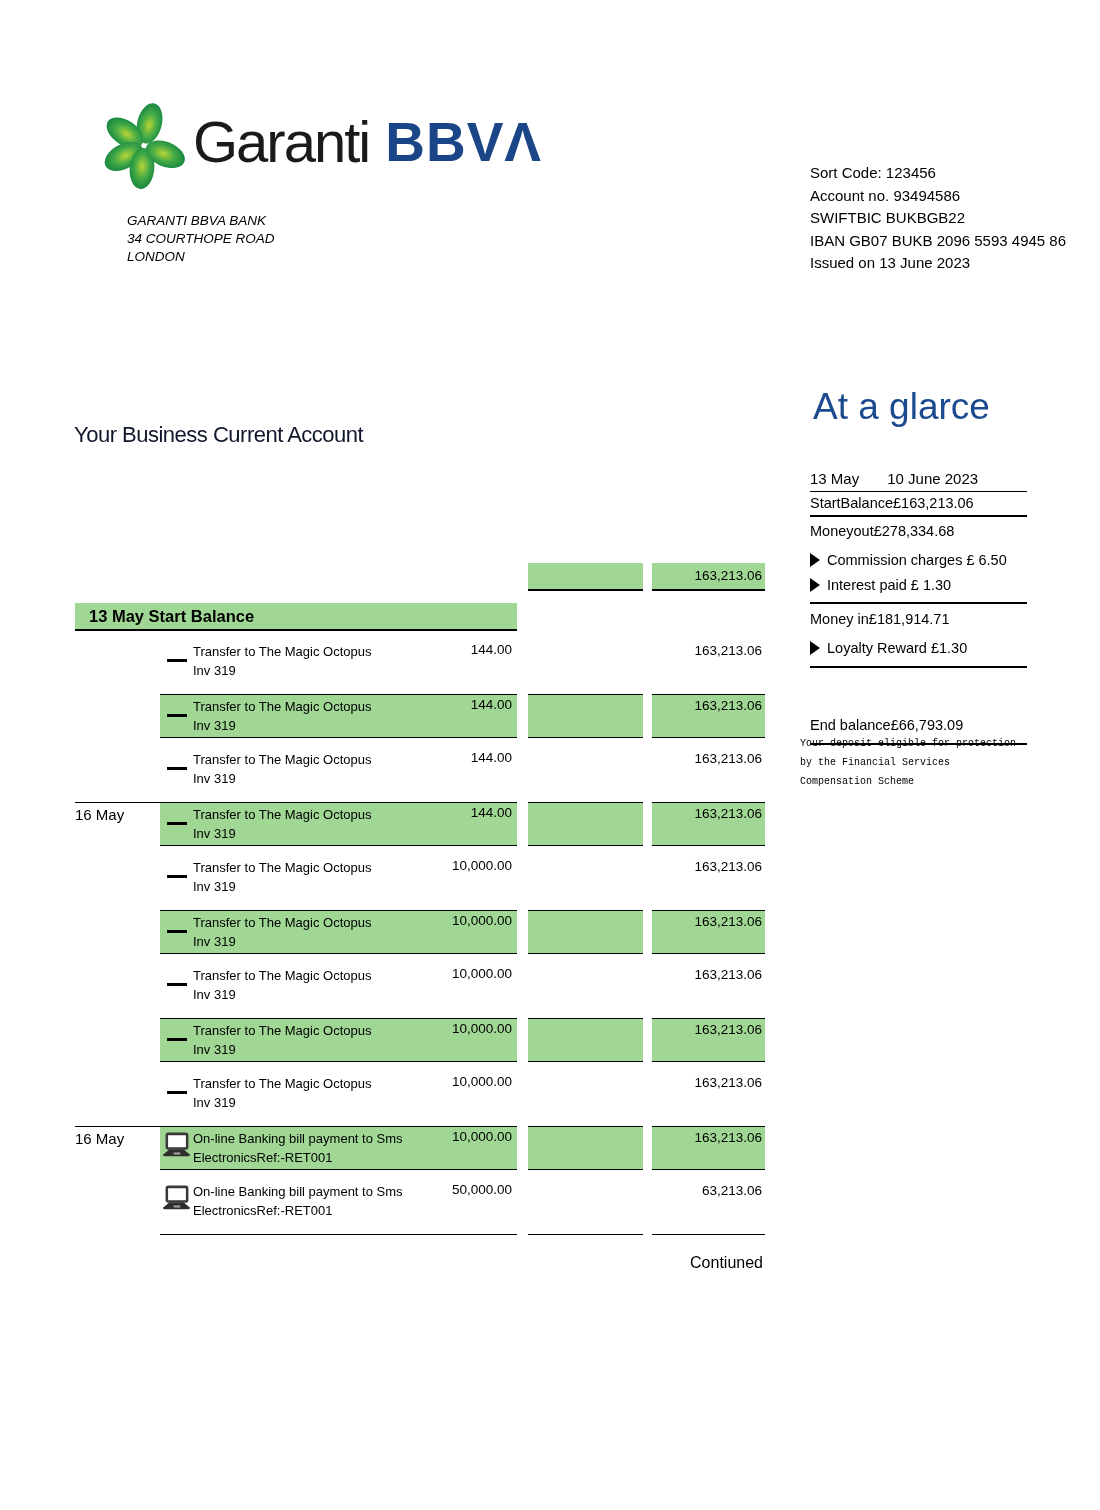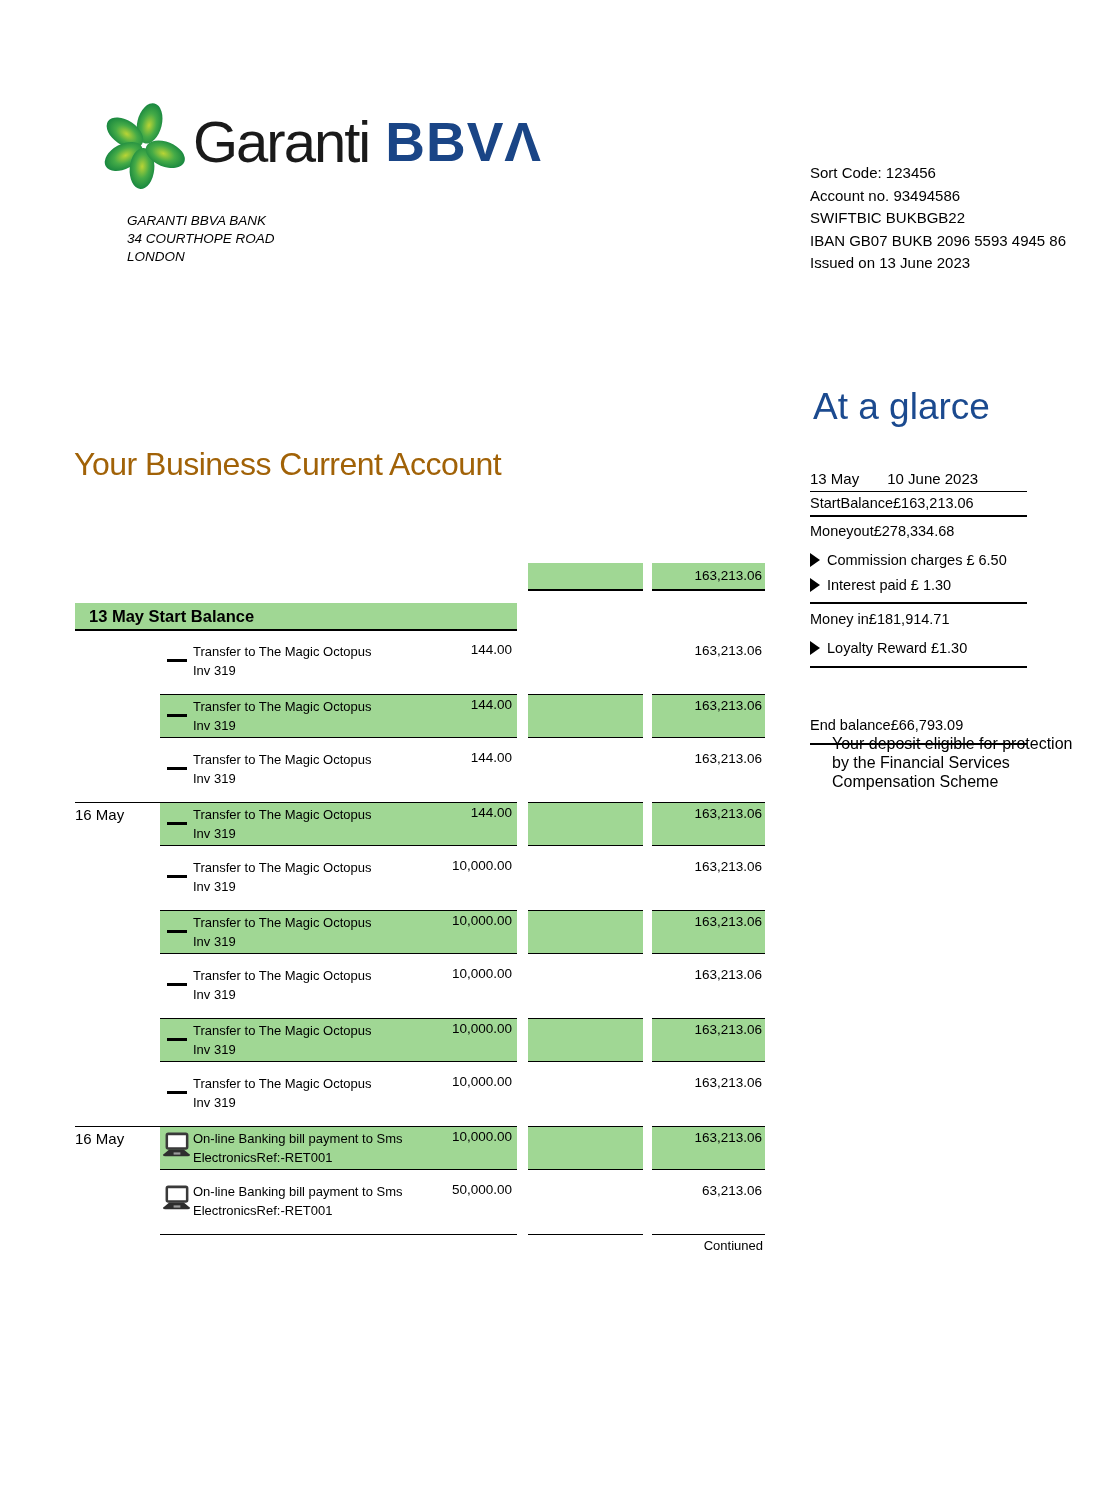--- a/index.html
+++ b/index.html
@@ -10,35 +10,35 @@
   .logo-row{position:absolute;left:103px;top:96px;display:flex;align-items:flex-start;}
   .clover{width:82px;height:96px;}
   .logo-garanti{font-size:58px;letter-spacing:-2px;color:#1a1a1a;line-height:92px;margin-left:8px;}
   .logo-bbva{font-size:55px;font-weight:bold;letter-spacing:1px;color:#1a4586;line-height:92px;margin-left:16px;}
   .bank-address{position:absolute;left:127px;top:212px;font-size:13.5px;line-height:18px;font-style:italic;}
 
   
   .account-info{position:absolute;left:810px;top:162px;font-size:15px;line-height:22.5px;}
 
   
-  .page-title{position:absolute;left:74px;top:446px;font-size:32px;color:#a16207;letter-spacing:-0.5px;}
+  .page-title{position:absolute;left:74px;top:422px;font-size:22px;color:#0f172a;letter-spacing:-0.5px;}
   .glance-title{position:absolute;left:813px;top:386px;font-size:37px;color:#1b4a8f;}
 
   
   .glance{position:absolute;left:810px;top:470px;width:217px;font-size:14.5px;}
   .g-period{display:flex;gap:28px;padding-bottom:4px;border-bottom:1.5px solid #000;font-size:15px;}
   .g-row{display:flex;padding:3px 0 4px 0;}
   .g-start{border-bottom:2.5px solid #000;}
   .g-bullet{display:flex;align-items:center;gap:7px;margin-top:9px;}
   .g-interest{padding-bottom:9px;border-bottom:2.5px solid #000;margin-bottom:2px;}
   .g-moneyin{padding-top:5px;}
   .g-loyalty{padding-bottom:10px;border-bottom:2px solid #000;margin-bottom:1px;}
   .g-end{padding-top:5px;padding-bottom:10px;border-bottom:2px solid #000;margin-top:44px;}
   .tri{width:0;height:0;border-left:10px solid #000;border-top:7px solid transparent;border-bottom:7px solid transparent;flex:0 0 auto;}
-  .protect-note{position:absolute;left:832px;top:734px;font-size:16px;line-height:19px;}
+  .protect-note{position:absolute;left:800px;top:734px;font-size:10px;line-height:19px;font-family:Liberation Mono, monospace;}
 
   
   .txn-table{position:absolute;left:75px;top:563px;width:690px;}
   .grid6{display:grid;grid-template-columns:85px 357px 11px 115px 9px 113px;}
   .t-header .hA{grid-column:1/3;display:flex;border-bottom:1.5px solid #000;padding-bottom:6px;font-size:15.5px;}
   .t-header .hA .h-date{width:85px;}
   .t-header .hA .h-out{margin-left:auto;padding-right:2px;}
   .t-header .h-in,.t-header .h-bal{border-bottom:1.5px solid #000;text-align:right;padding-bottom:6px;font-size:15.5px;}
 
   .start-row .sA{grid-column:1/3;background:var(--green);border-bottom:2px solid #000;
@@ -55,21 +55,21 @@
   .dash{width:20px;height:3px;background:#000;margin-top:19px;}
   .laptop{margin-top:5px;}
   .desc{flex:1;font-size:13px;line-height:19px;padding-top:2px;}
   .c-out{font-size:13.5px;text-align:right;padding:2px 5px 0 0;min-width:92px;}
   .c-bal{text-align:right;font-size:13.5px;padding:3px 3px 0 0;}
   .green .c-main,.green .c-in,.green .c-bal{background:var(--green);border-top:1px solid #000;border-bottom:1px solid #000;}
   .date-border .c-date{border-top:1px solid #000;}
 
   .t-footer .fA{grid-column:2/3;border-top:1.5px solid #000;}
   .t-footer .f-in,.t-footer .f-bal{border-top:1.5px solid #000;}
-  .footer-note{text-align:right;font-size:13px;margin-top:3px;padding-right:2px;}
+  .footer-note{text-align:right;font-size:16px;margin-top:19px;padding-right:2px;}
 </style>
 </head>
 <body>
 
 <div class="page" style="--green:#a0d794;">
 
   <div class="logo-row">
     <svg class="clover" viewBox="0 0 100 112">
       <defs>
         <radialGradient id="cg" cx="50%" cy="55%" r="65%">

